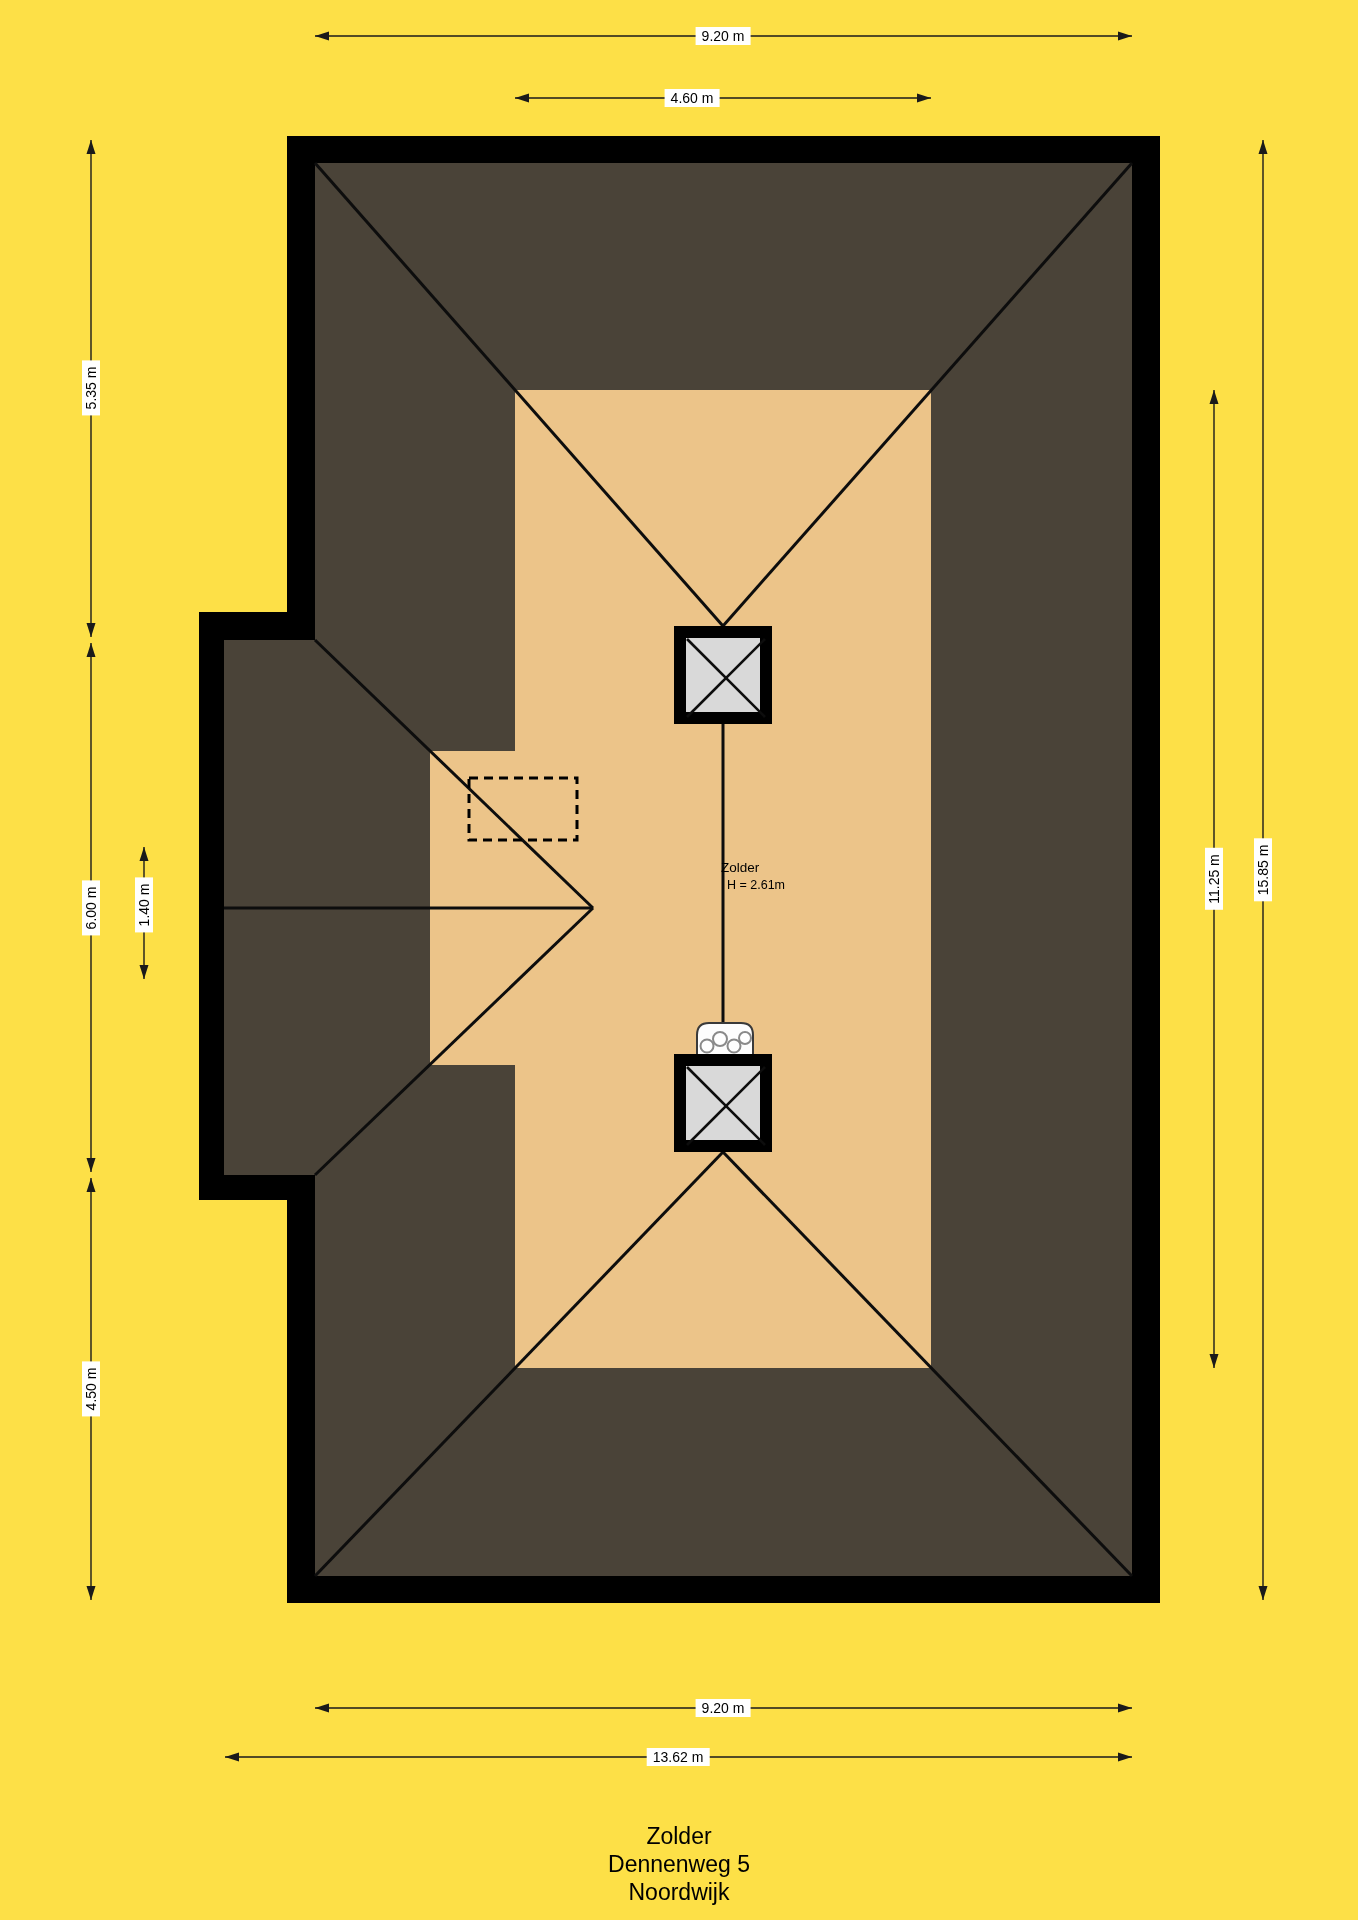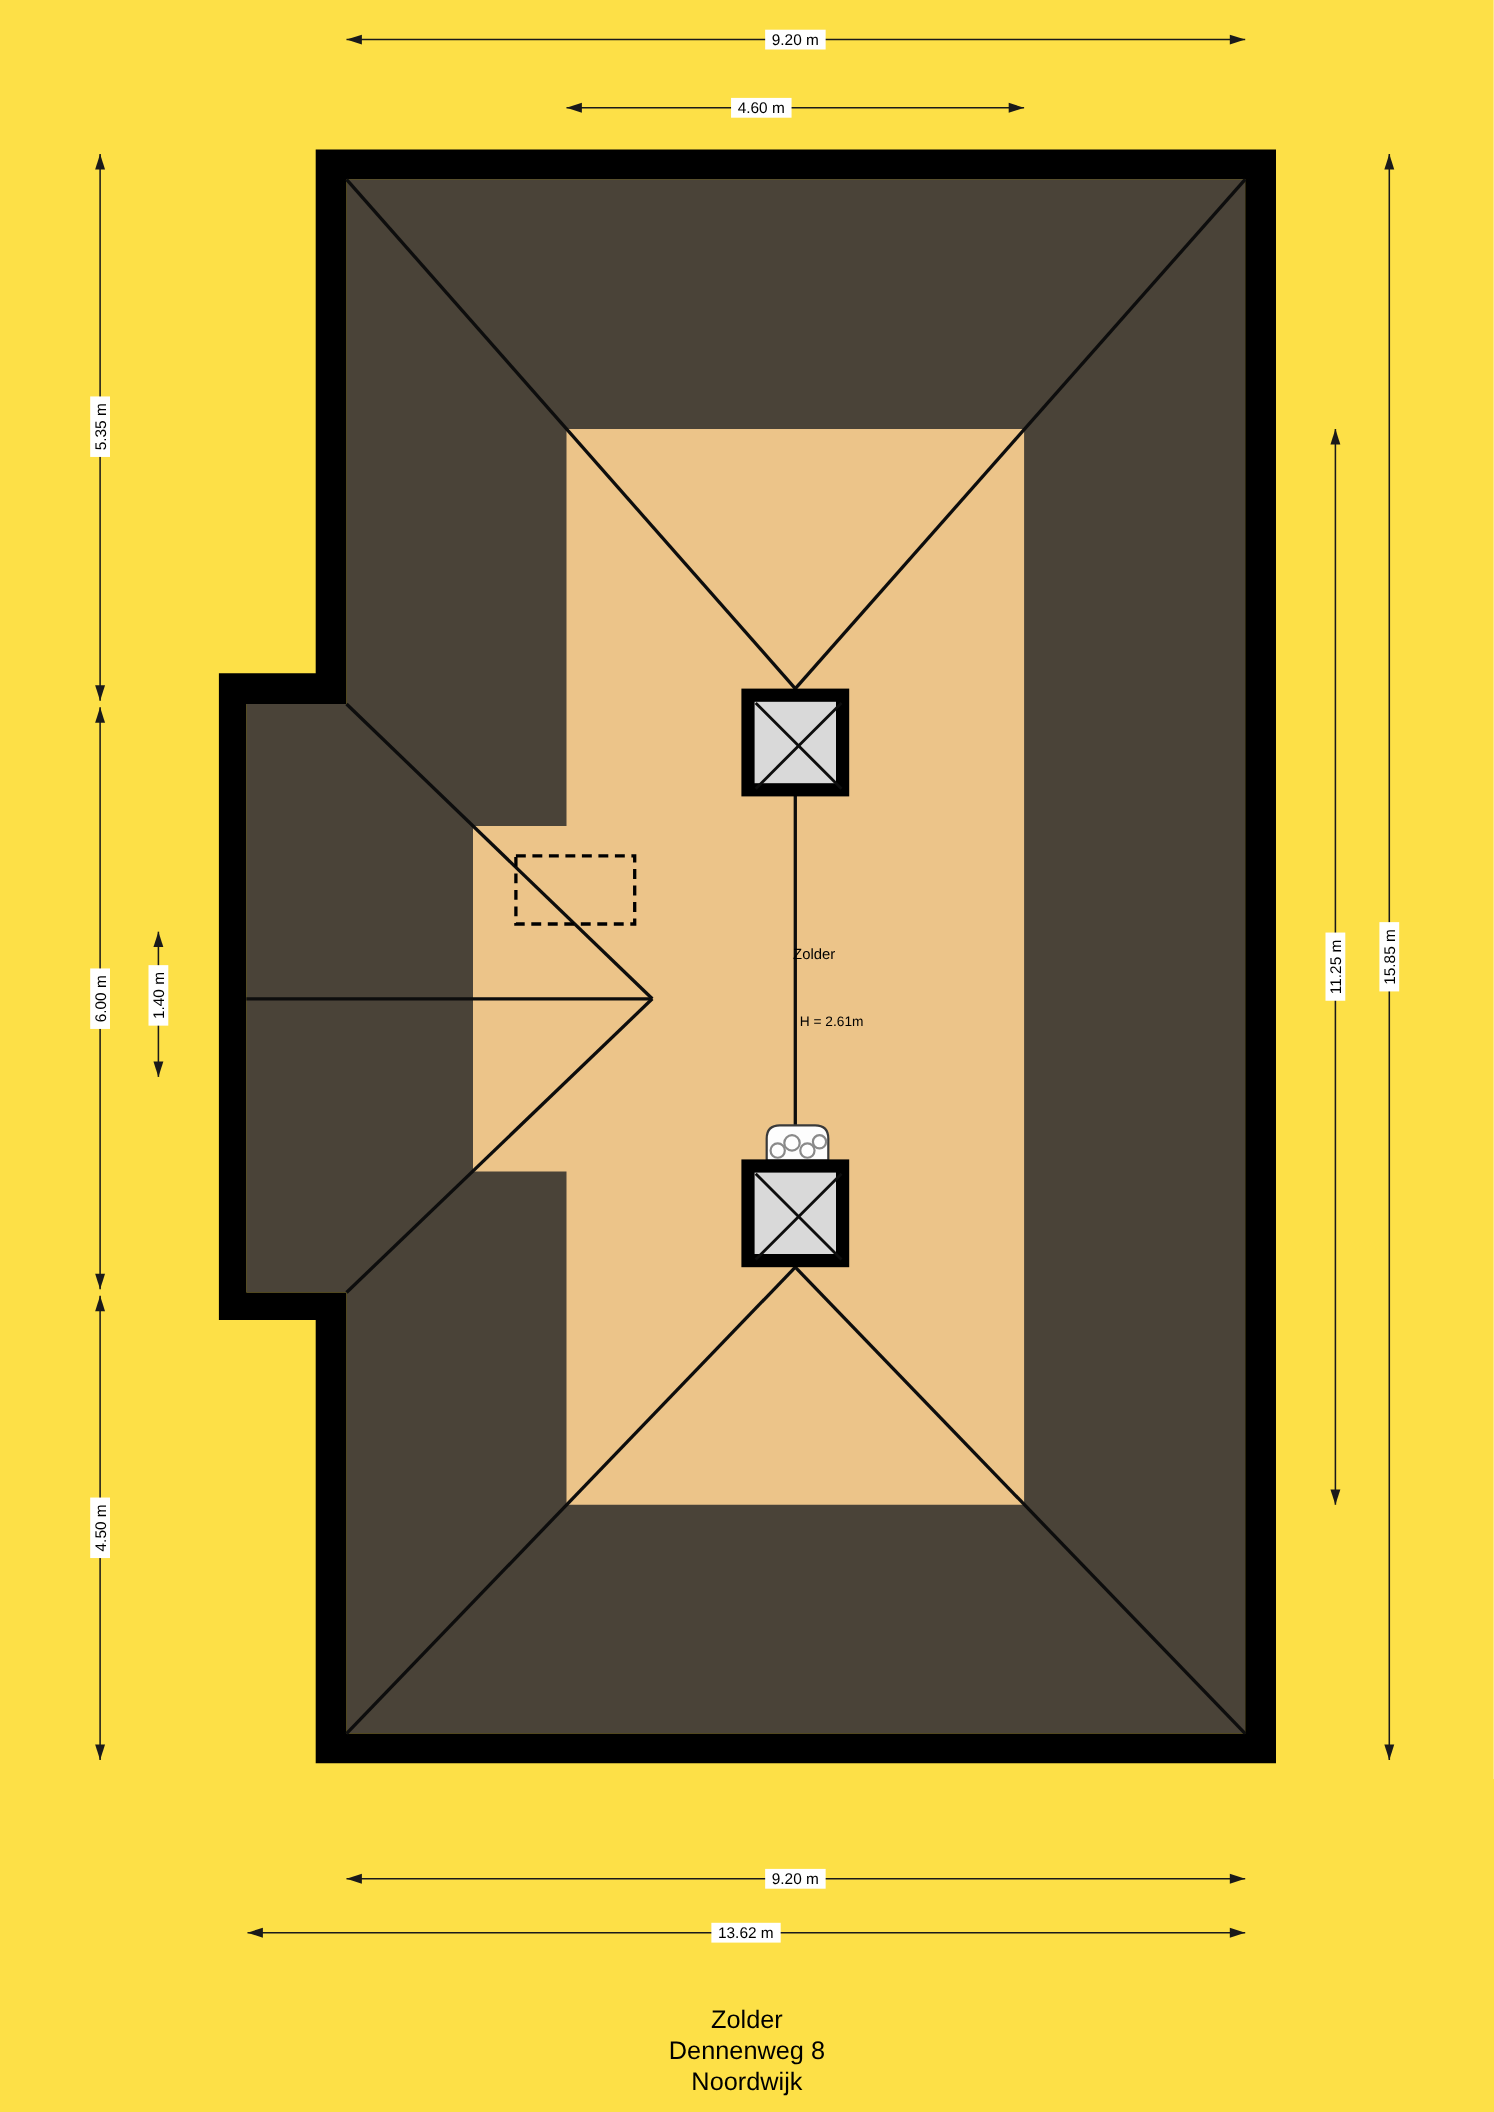--- a/index.html
+++ b/index.html
@@ -170,21 +170,21 @@
   <div class="dim-label" style="left:723px;top:1708px;">9.20 m</div>
   <div class="dim-label" style="left:678px;top:1757px;">13.62 m</div>
   <div class="dim-label vertical" style="left:91px;top:388px;">5.35 m</div>
   <div class="dim-label vertical" style="left:91px;top:908px;">6.00 m</div>
   <div class="dim-label vertical" style="left:144px;top:905px;">1.40 m</div>
   <div class="dim-label vertical" style="left:91px;top:1389px;">4.50 m</div>
   <div class="dim-label vertical" style="left:1214px;top:879px;">11.25 m</div>
   <div class="dim-label vertical" style="left:1263px;top:870px;">15.85 m</div>
 
   <div class="room-label" style="left:721px;top:860px;">Zolder</div>
-  <div class="room-sublabel" style="left:727px;top:878px;margin-top:44px;">H = 2.61m</div>
+  <div class="room-sublabel" style="left:727px;top:878px;">H = 2.61m</div>
 
   <div class="title-block">
     <div>Zolder</div>
-    <div>Dennenweg 8</div>
+    <div>Dennenweg 5</div>
     <div>Noordwijk</div>
   </div>
 
 </div>
 
 </body></html>

